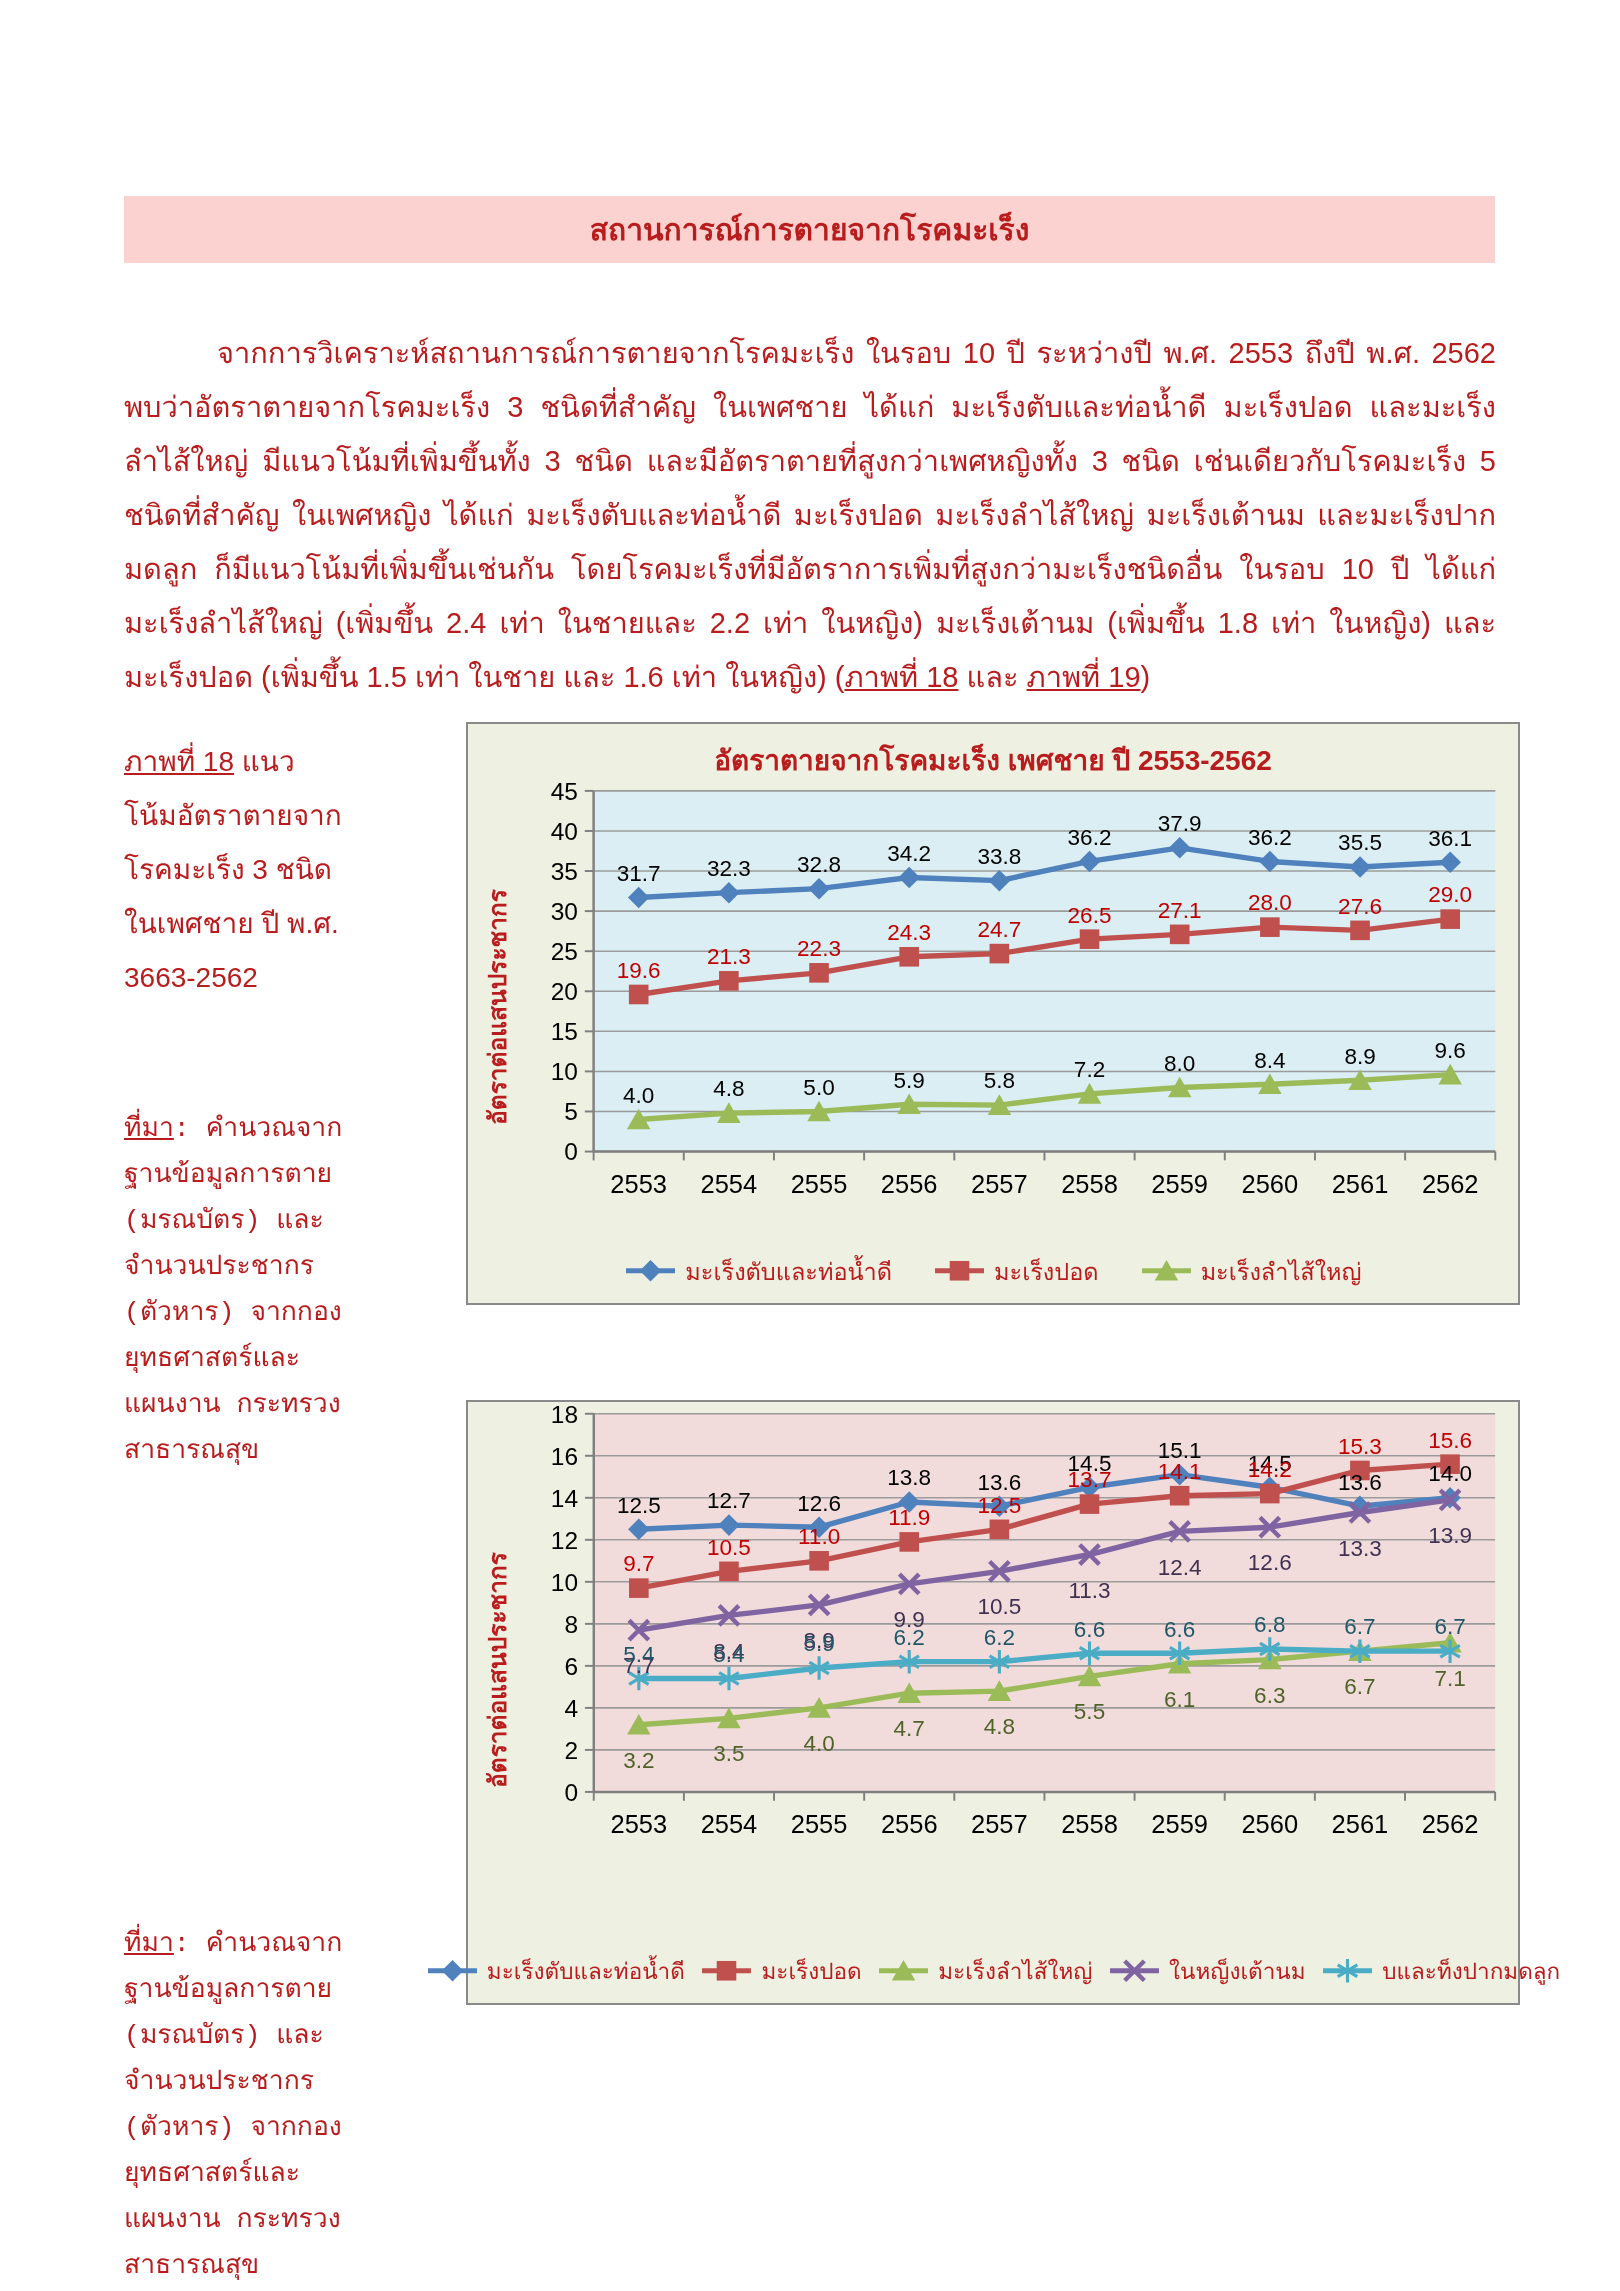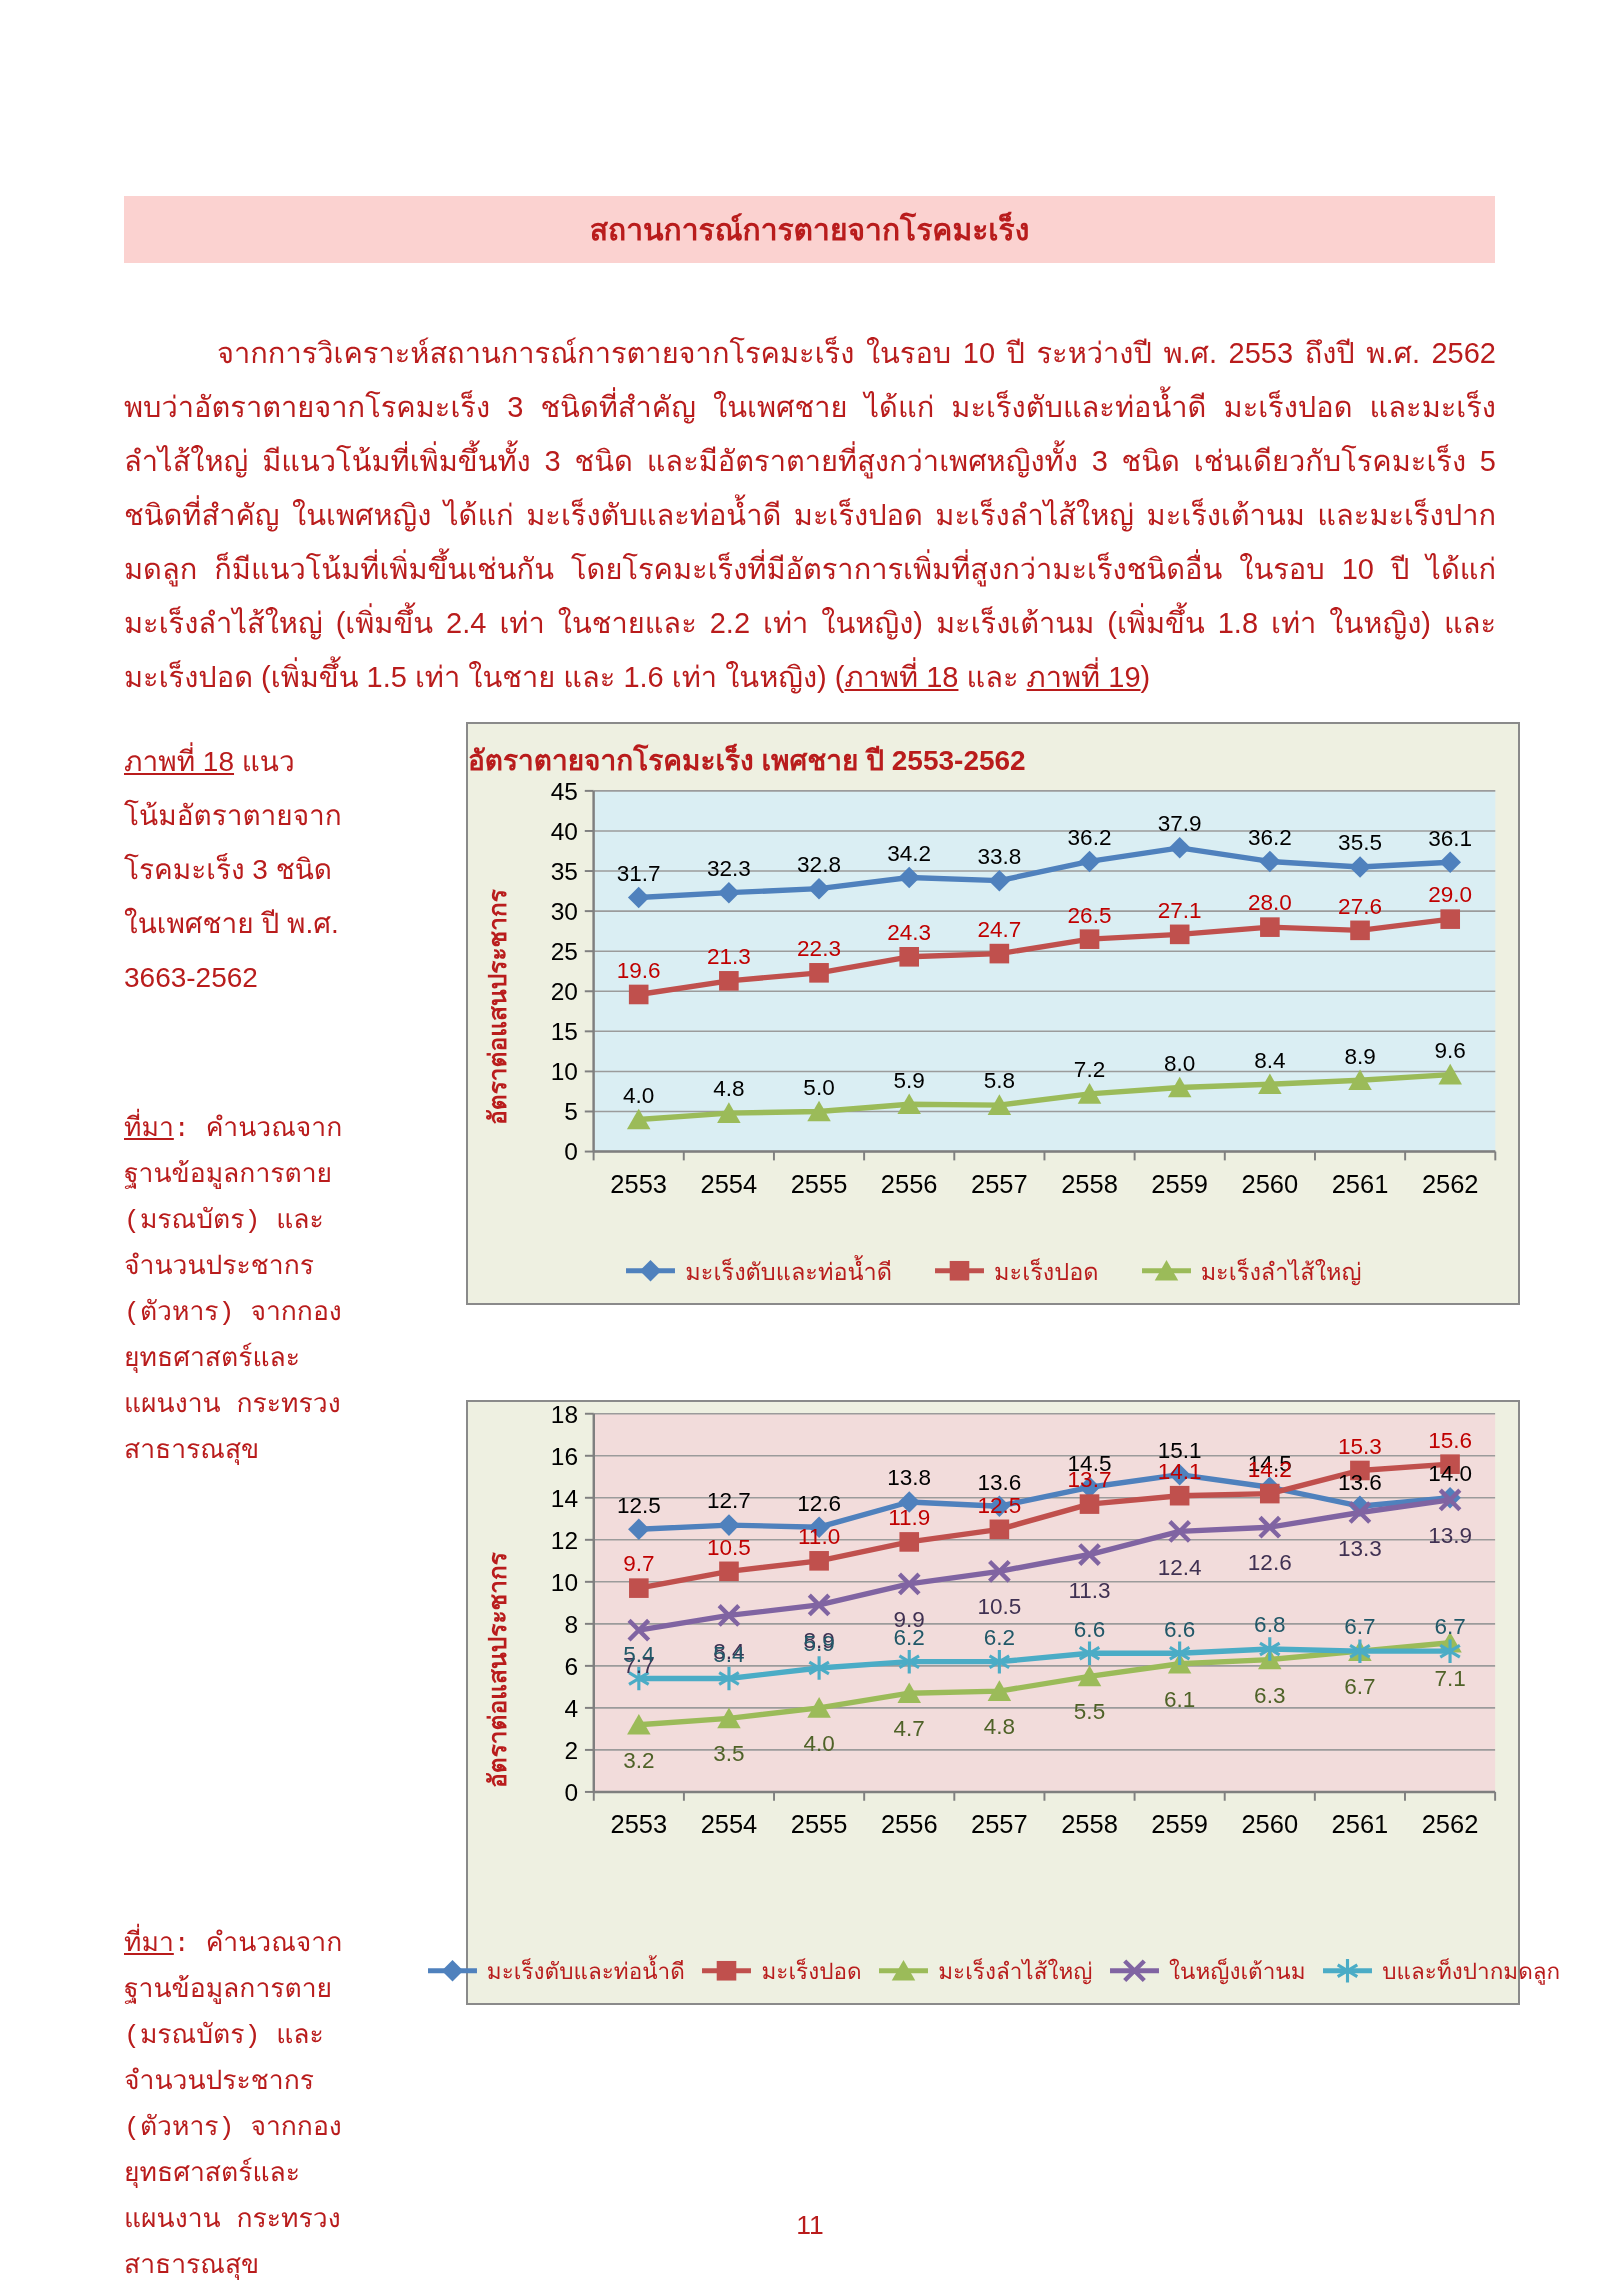--- a/index.html
+++ b/index.html
@@ -32,21 +32,21 @@
     font-size:26.5px;line-height:46px;font-family:Liberation Mono, monospace;
   }
   .chart-box{
     position:absolute;left:466px;width:1054px;
     box-sizing:border-box;
     border:2px solid #8a8a8a;
     display:flex;flex-direction:column;
   }
   .chart-title{
     height:51px;box-sizing:border-box;padding-top:13.7px;
-    font-weight:bold;font-size:28px;
+    text-align:center;font-weight:bold;font-size:28px;
   }
   .chart-main{flex:1;display:flex;}
   .y-title{width:57px;position:relative;flex:none;}
   .y-title span{
     position:absolute;left:50%;top:50%;
     transform:translate(-50%,-50%) rotate(-90deg);
     white-space:nowrap;font-size:24.5px;font-weight:bold;
   }
   svg.plot{flex:none;display:block;}
   .chart-legend{
@@ -468,16 +468,15 @@
         <span class="legend-item">
           <svg width="53" height="23.5" viewBox="0 0 54 24" style="overflow:visible">
             <line x1="2" y1="12" x2="52" y2="12" stroke="#4BACC6" stroke-width="5"></line>
             <path d="M27 0L27 24M17 6L37 18M17 18L37 6" stroke="#4BACC6" stroke-width="3.2" fill="none"></path>
           </svg>
           <span>บและท็งปากมดลูก</span>
         </span>
       </div>
   </div>
 
-  <div class="page-number">11</div>
 
 </div>
 
 
 </body></html>

